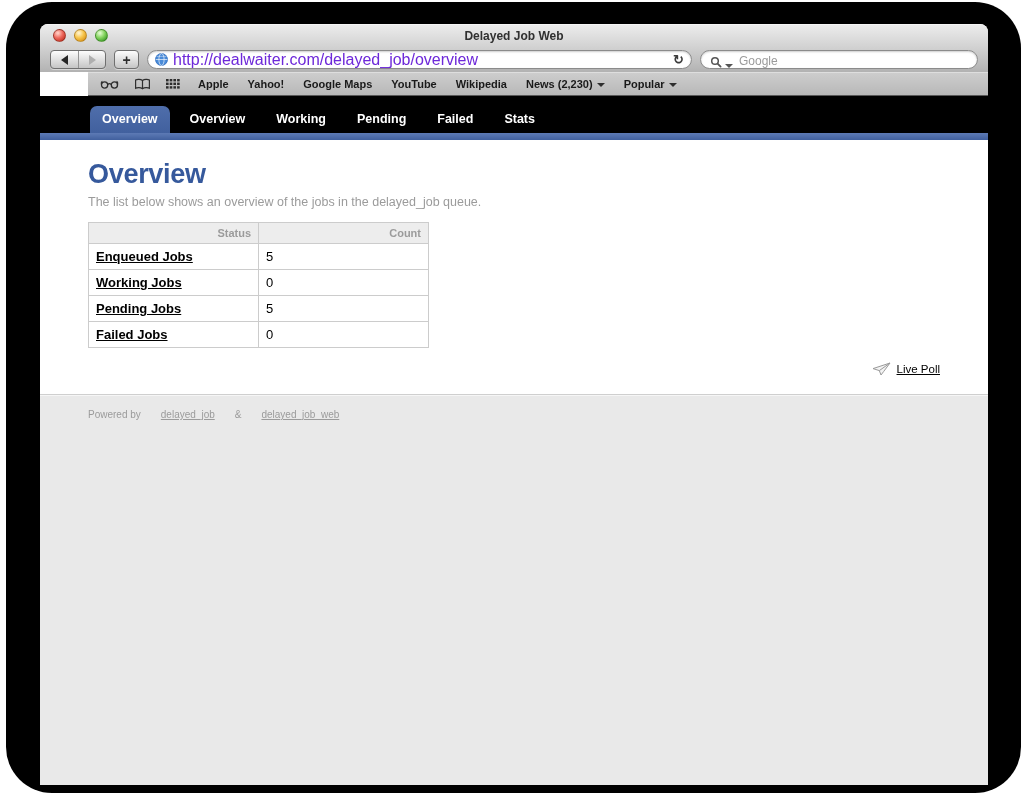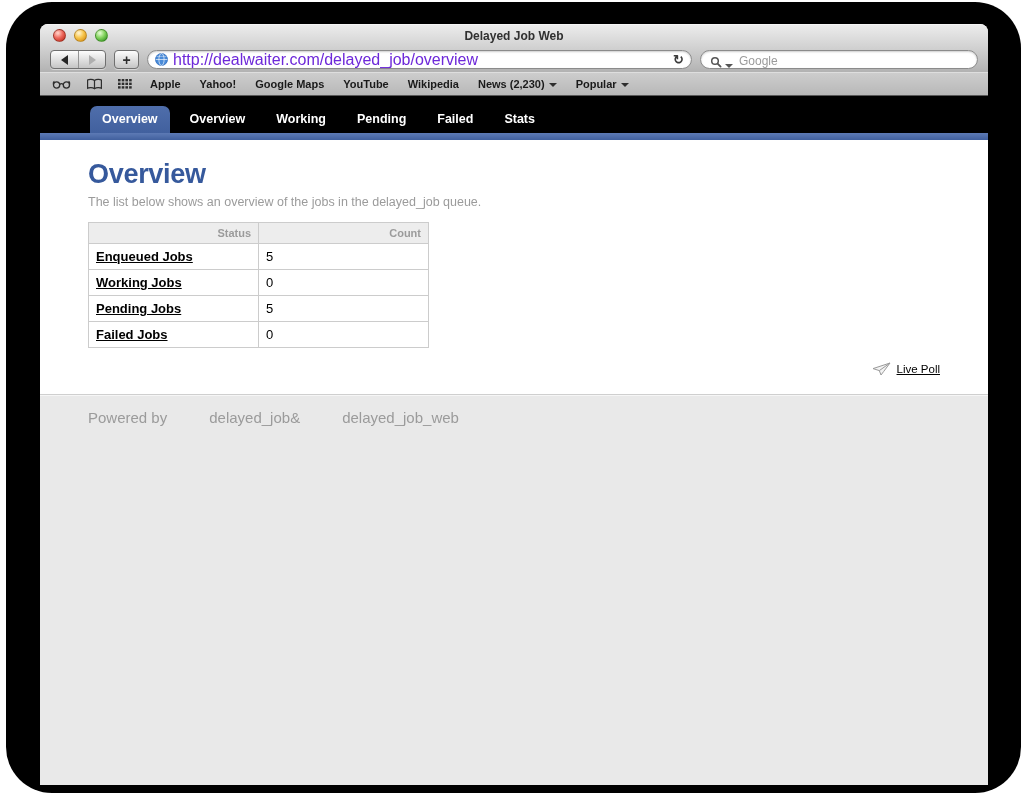--- a/index.html
+++ b/index.html
@@ -43,21 +43,21 @@
   .url { flex:1; font-size:16px; color:#6d28d9; white-space:nowrap; overflow:hidden; }
   .reload { font-size:13px; font-weight:bold; color:#3c3c3c; line-height:1; }
   .search { width:278px; height:19px; background:#fff; border:1px solid #8b8b8b; border-radius:10px;
             display:flex; align-items:flex-end; padding:0 9px; gap:3px;
             box-shadow:inset 0 1px 2px rgba(0,0,0,.2); }
   .search-ph { font-size:12px; color:var(--muted,#9a9a9a); margin-left:3px; }
   .caret-down { width:0; height:0; border-left:4px solid transparent; border-right:4px solid transparent; border-top:4px solid #555; }
 
   .bookmarksbar { height:24px; flex:0 0 24px; background:linear-gradient(#cdcdcd,#b8b8b8);
                   border-top:1px solid #dedede; border-bottom:1px solid #585858;
-                  display:flex; align-items:center; padding:0 12px; }
+                  display:flex; align-items:center; padding:0 12px;margin-left:48px; }
   .bm-icons { display:flex; align-items:center; gap:15px; margin-right:18px; }
   .bm-items { display:flex; align-items:center; gap:19px; }
   .bm-item { font-size:11px; font-weight:bold; color:#1a1a1a; display:flex; align-items:center; gap:4px; }
   .bm-caret { width:0; height:0; border-left:4px solid transparent; border-right:4px solid transparent; border-top:4px solid #2e2e2e; margin-top:1px; }
 
   
   .page { flex:1; display:flex; flex-direction:column; background:#fff; }
   .navband { background:#000; height:37px; flex:0 0 37px; display:flex; align-items:flex-end; padding-left:50px; }
   .tab { color:#fff; font-weight:bold; font-size:12.5px; height:27px; line-height:27px;
          padding:0 11px; margin-right:9px; }
@@ -73,22 +73,22 @@
   .jobs th { width:170px; border:1px solid #ccc; background:#ededed; color:var(--muted,#9b9b9b);
              font-size:11px; text-align:right; padding:4px 7px; }
   .jobs td { border:1px solid #ccc; font-size:13px; color:#000; padding:5px 7px;margin-top:29px; }
   .jobs td a { color:#000; font-weight:bold; text-decoration:underline; cursor:pointer; }
 
   .live-poll { position:absolute; right:48px; top:222px; display:flex; align-items:center; gap:6px; }
   .live-poll a { font-size:11.5px; color:#000; text-decoration:underline; cursor:pointer; }
 
   .footer { flex:1; background:var(--footer-bg,#e9e9e9); border-top:1px solid #cfcfcf;
             box-shadow:inset 0 1px 0 #f6f6f6; padding:14px 48px; }
-  .powered { display:flex; gap:0; font-size:15px; color:var(--muted,#9b9b9b); }
-  .powered a { color:var(--muted,#9b9b9b); cursor:pointer;margin-left:42px; }
+  .powered { display:flex; gap:20px; font-size:10px; color:var(--muted,#9b9b9b); }
+  .powered a { color:var(--muted,#9b9b9b); text-decoration:underline; cursor:pointer; }
 </style>
 </head>
 <body>
 
 <div class="shadow"></div>
 
 <div class="window">
 
   <div class="titlebar">
     <div class="traffic">

